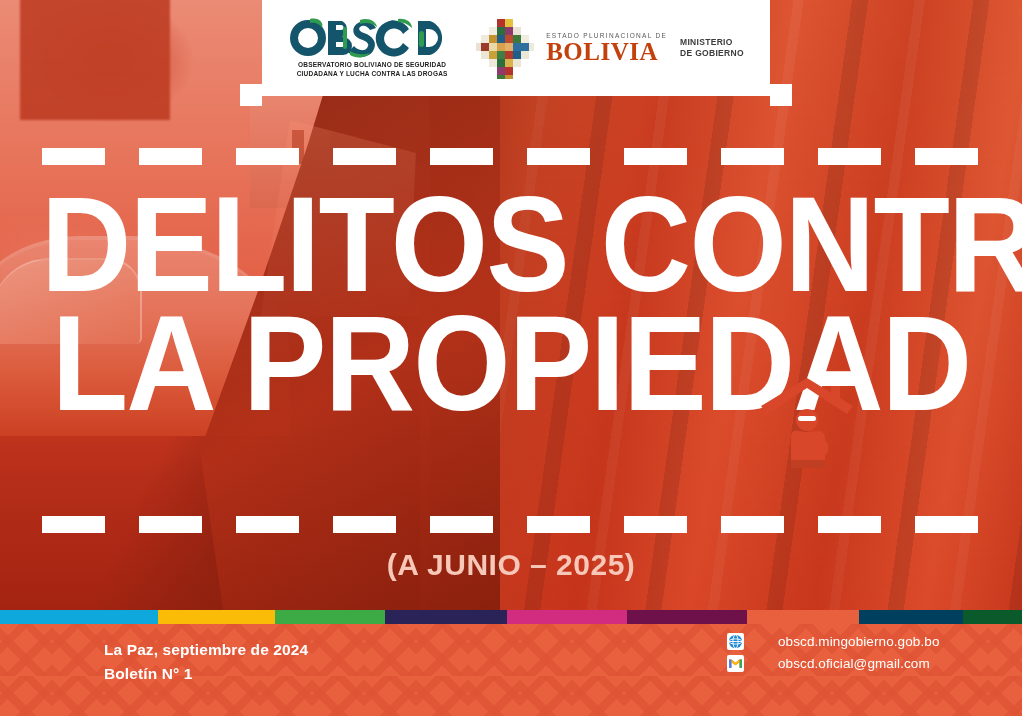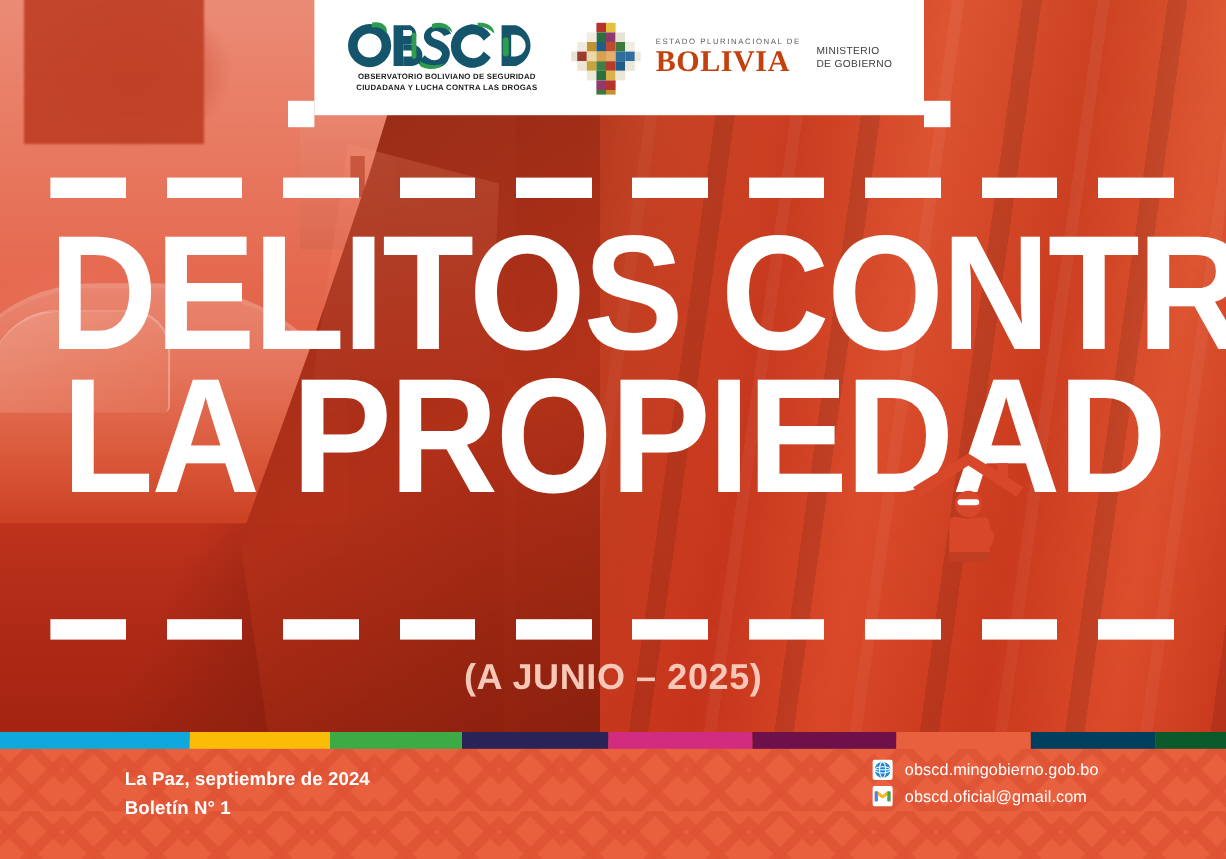--- a/index.html
+++ b/index.html
@@ -134,21 +134,21 @@
 
   
   .bol{display:flex;align-items:center;gap:10px;}
   .chakana{width:62px;height:62px;position:relative;}
   .bol-txt{display:flex;align-items:center;gap:13px;}
   .bol-est{font-size:6.5px;letter-spacing:1.3px;color:#5a5a5a;line-height:1;}
   .bol-name{
     font-family:"Liberation Serif", serif;font-weight:bold;font-size:25px;
     letter-spacing:.5px;color:#c2410c;line-height:.92;
   }
-  .bol-min{font-size:8.5px;font-weight:normal;color:#3c3c3b;line-height:1.35;letter-spacing:.3px;white-space:pre-line;}
+  .bol-min{font-size:8.5px;font-weight:bold;color:#3c3c3b;line-height:1.35;letter-spacing:.3px;white-space:pre-line;}
 
   
   .dash-rule{
     position:absolute;left:42px;height:17px;width:940px;z-index:4;
     background:repeating-linear-gradient(90deg,#ffffff 0px,#ffffff 63px,rgba(0,0,0,0) 63px,rgba(0,0,0,0) 97px);
   }
   .dash-top{top:148px;}
   .dash-bot{top:516px;}
 
   
@@ -184,21 +184,21 @@
       repeating-linear-gradient(45deg, rgba(214,74,44,.85) 0 8px, rgba(0,0,0,0) 8px 26px),
       repeating-linear-gradient(-45deg, rgba(214,74,44,.85) 0 8px, rgba(0,0,0,0) 8px 26px);
     background-size:52px 52px,52px 52px;
   }
   .footer-inner{position:relative;width:913px;height:92px;}
   .f-left{position:absolute;left:104px;top:14px;color:#fff;}
   .f-left div{font-size:15.5px;font-weight:bold;line-height:1.55;letter-spacing:.1px;}
   .f-right{position:absolute;left:727px;top:9px;display:flex;flex-direction:column;gap:5px;}
   .f-row{display:flex;align-items:center;gap:10px;}
   .f-ico{width:17px;height:17px;flex:0 0 17px;display:block;}
-  .f-txt{color:#ffffff;font-size:13.5px;letter-spacing:.1px;}
+  .f-txt{color:#ffffff;font-size:13.5px;letter-spacing:.1px;margin-left:24px;}
 </style>
 </head>
 <body>
 
 <div id="cover">
 
   <div class="hero">
     <div class="photo-layer">
       <div class="ph-street"></div>
       <div class="tree"></div>

